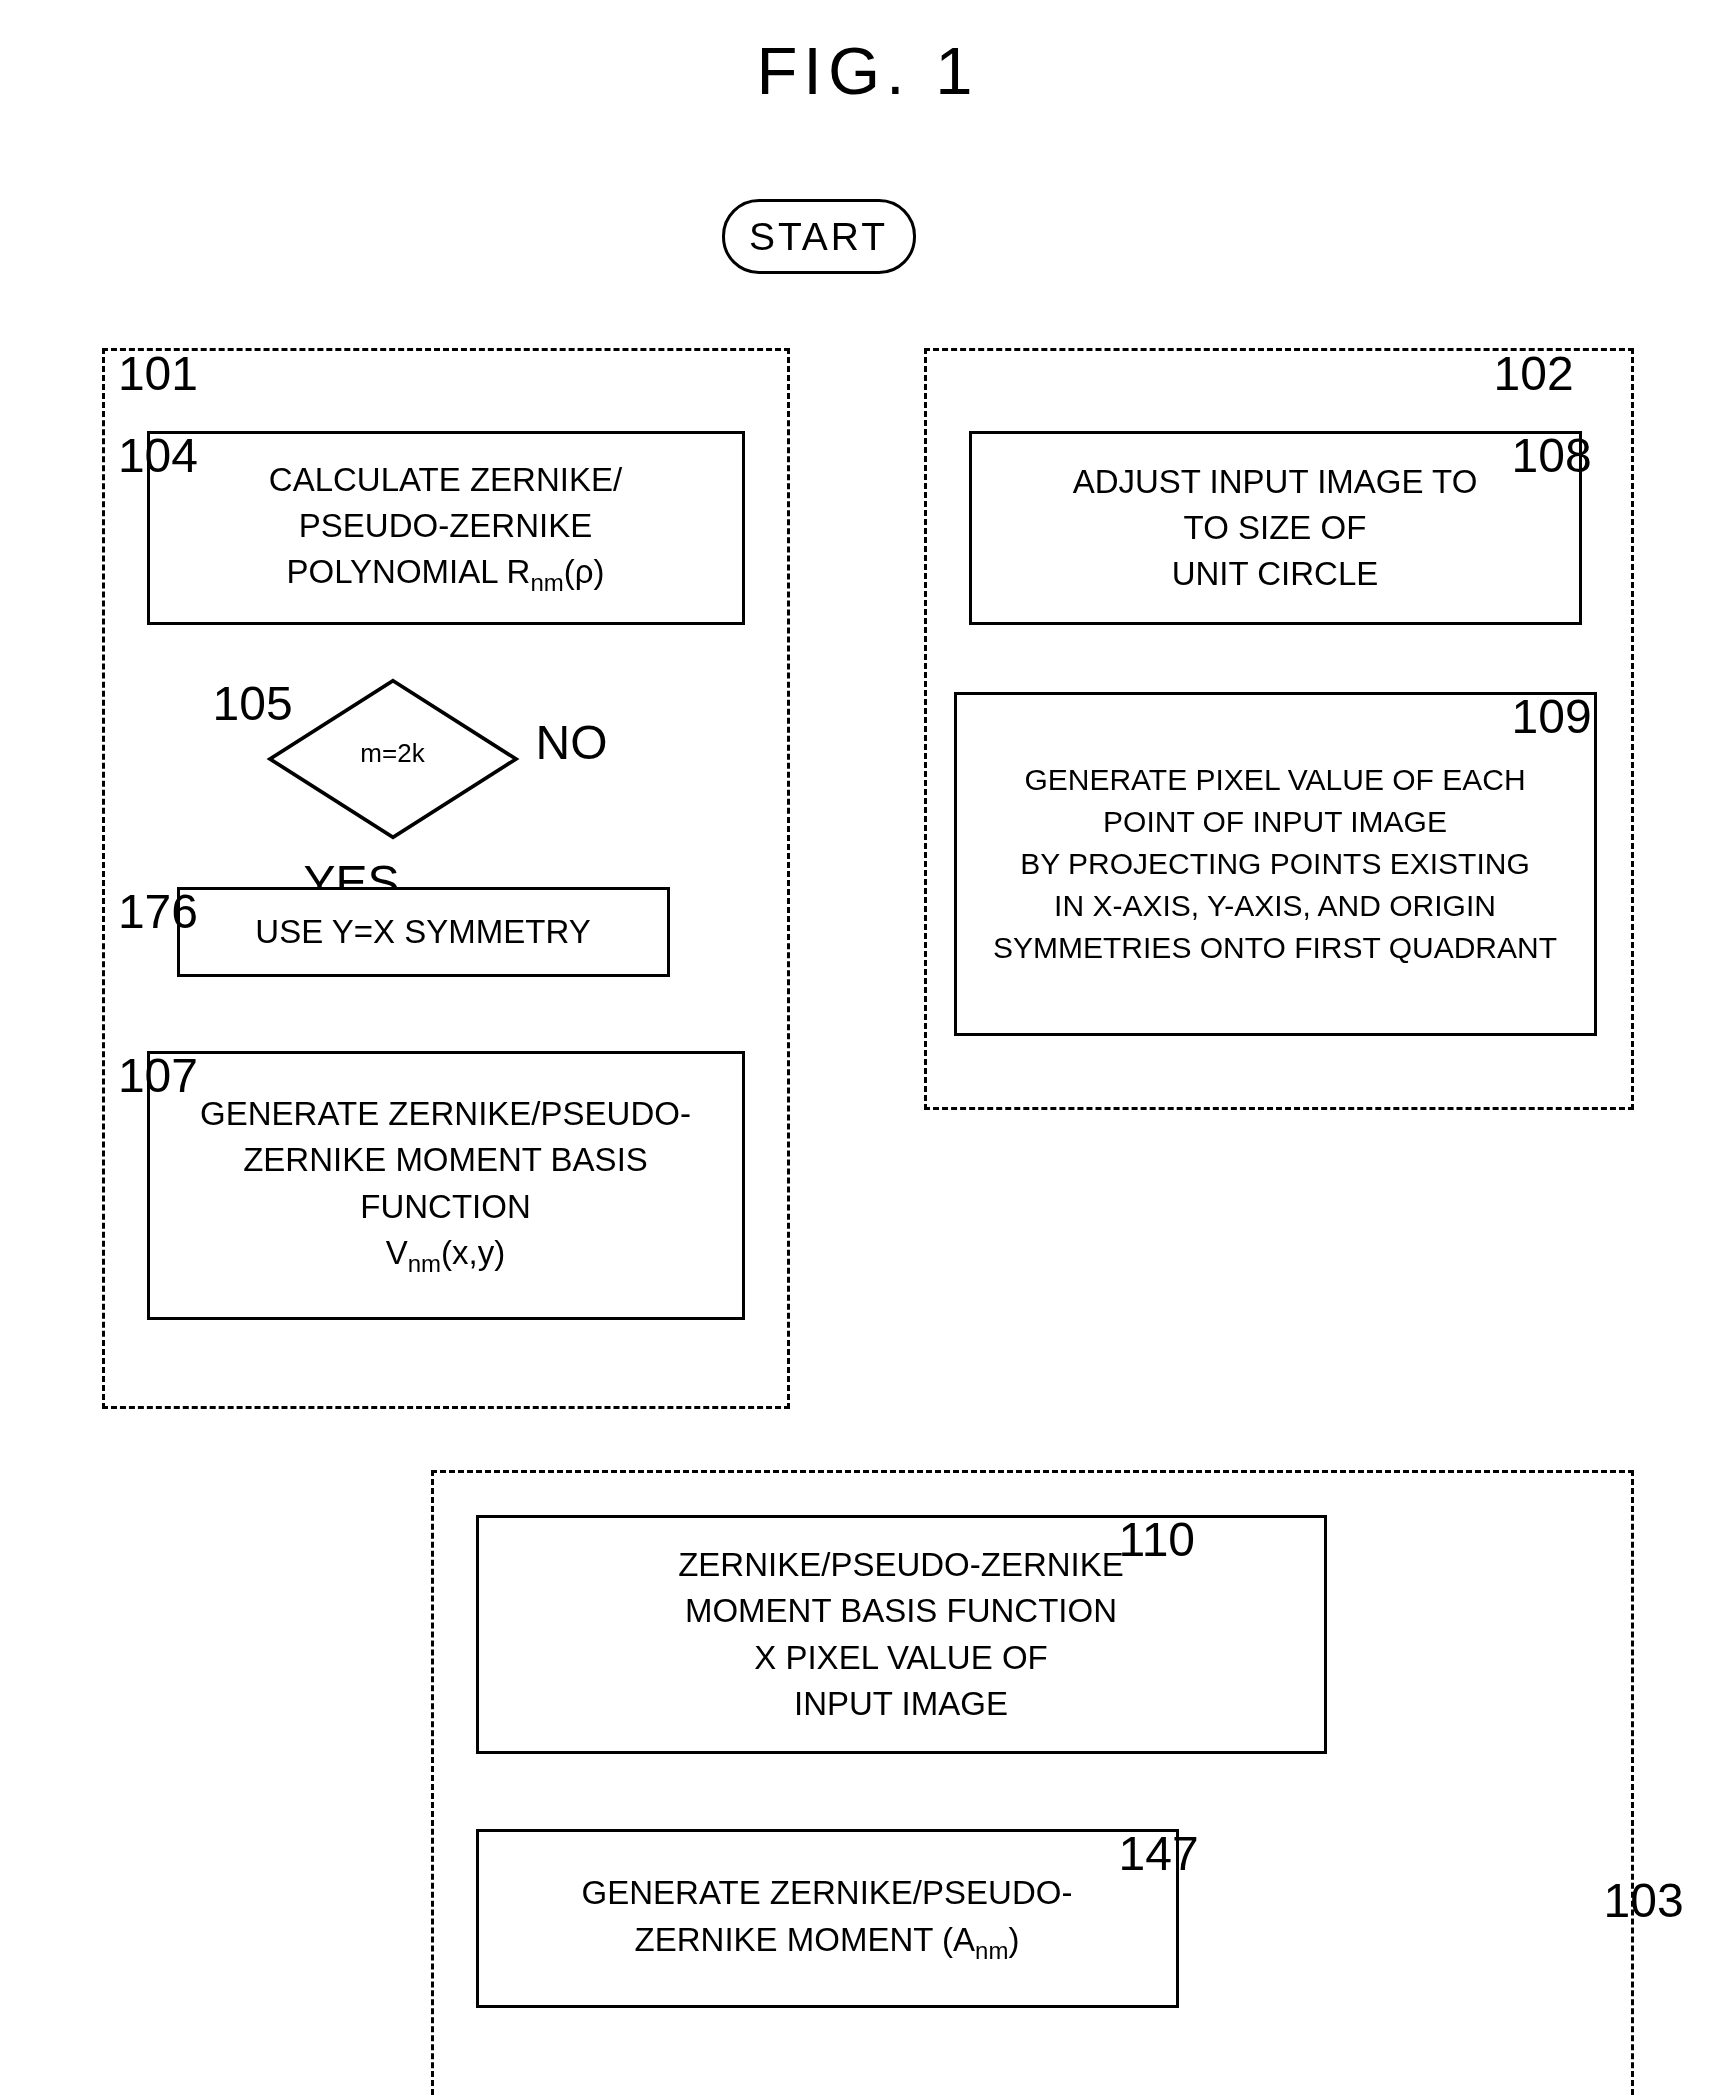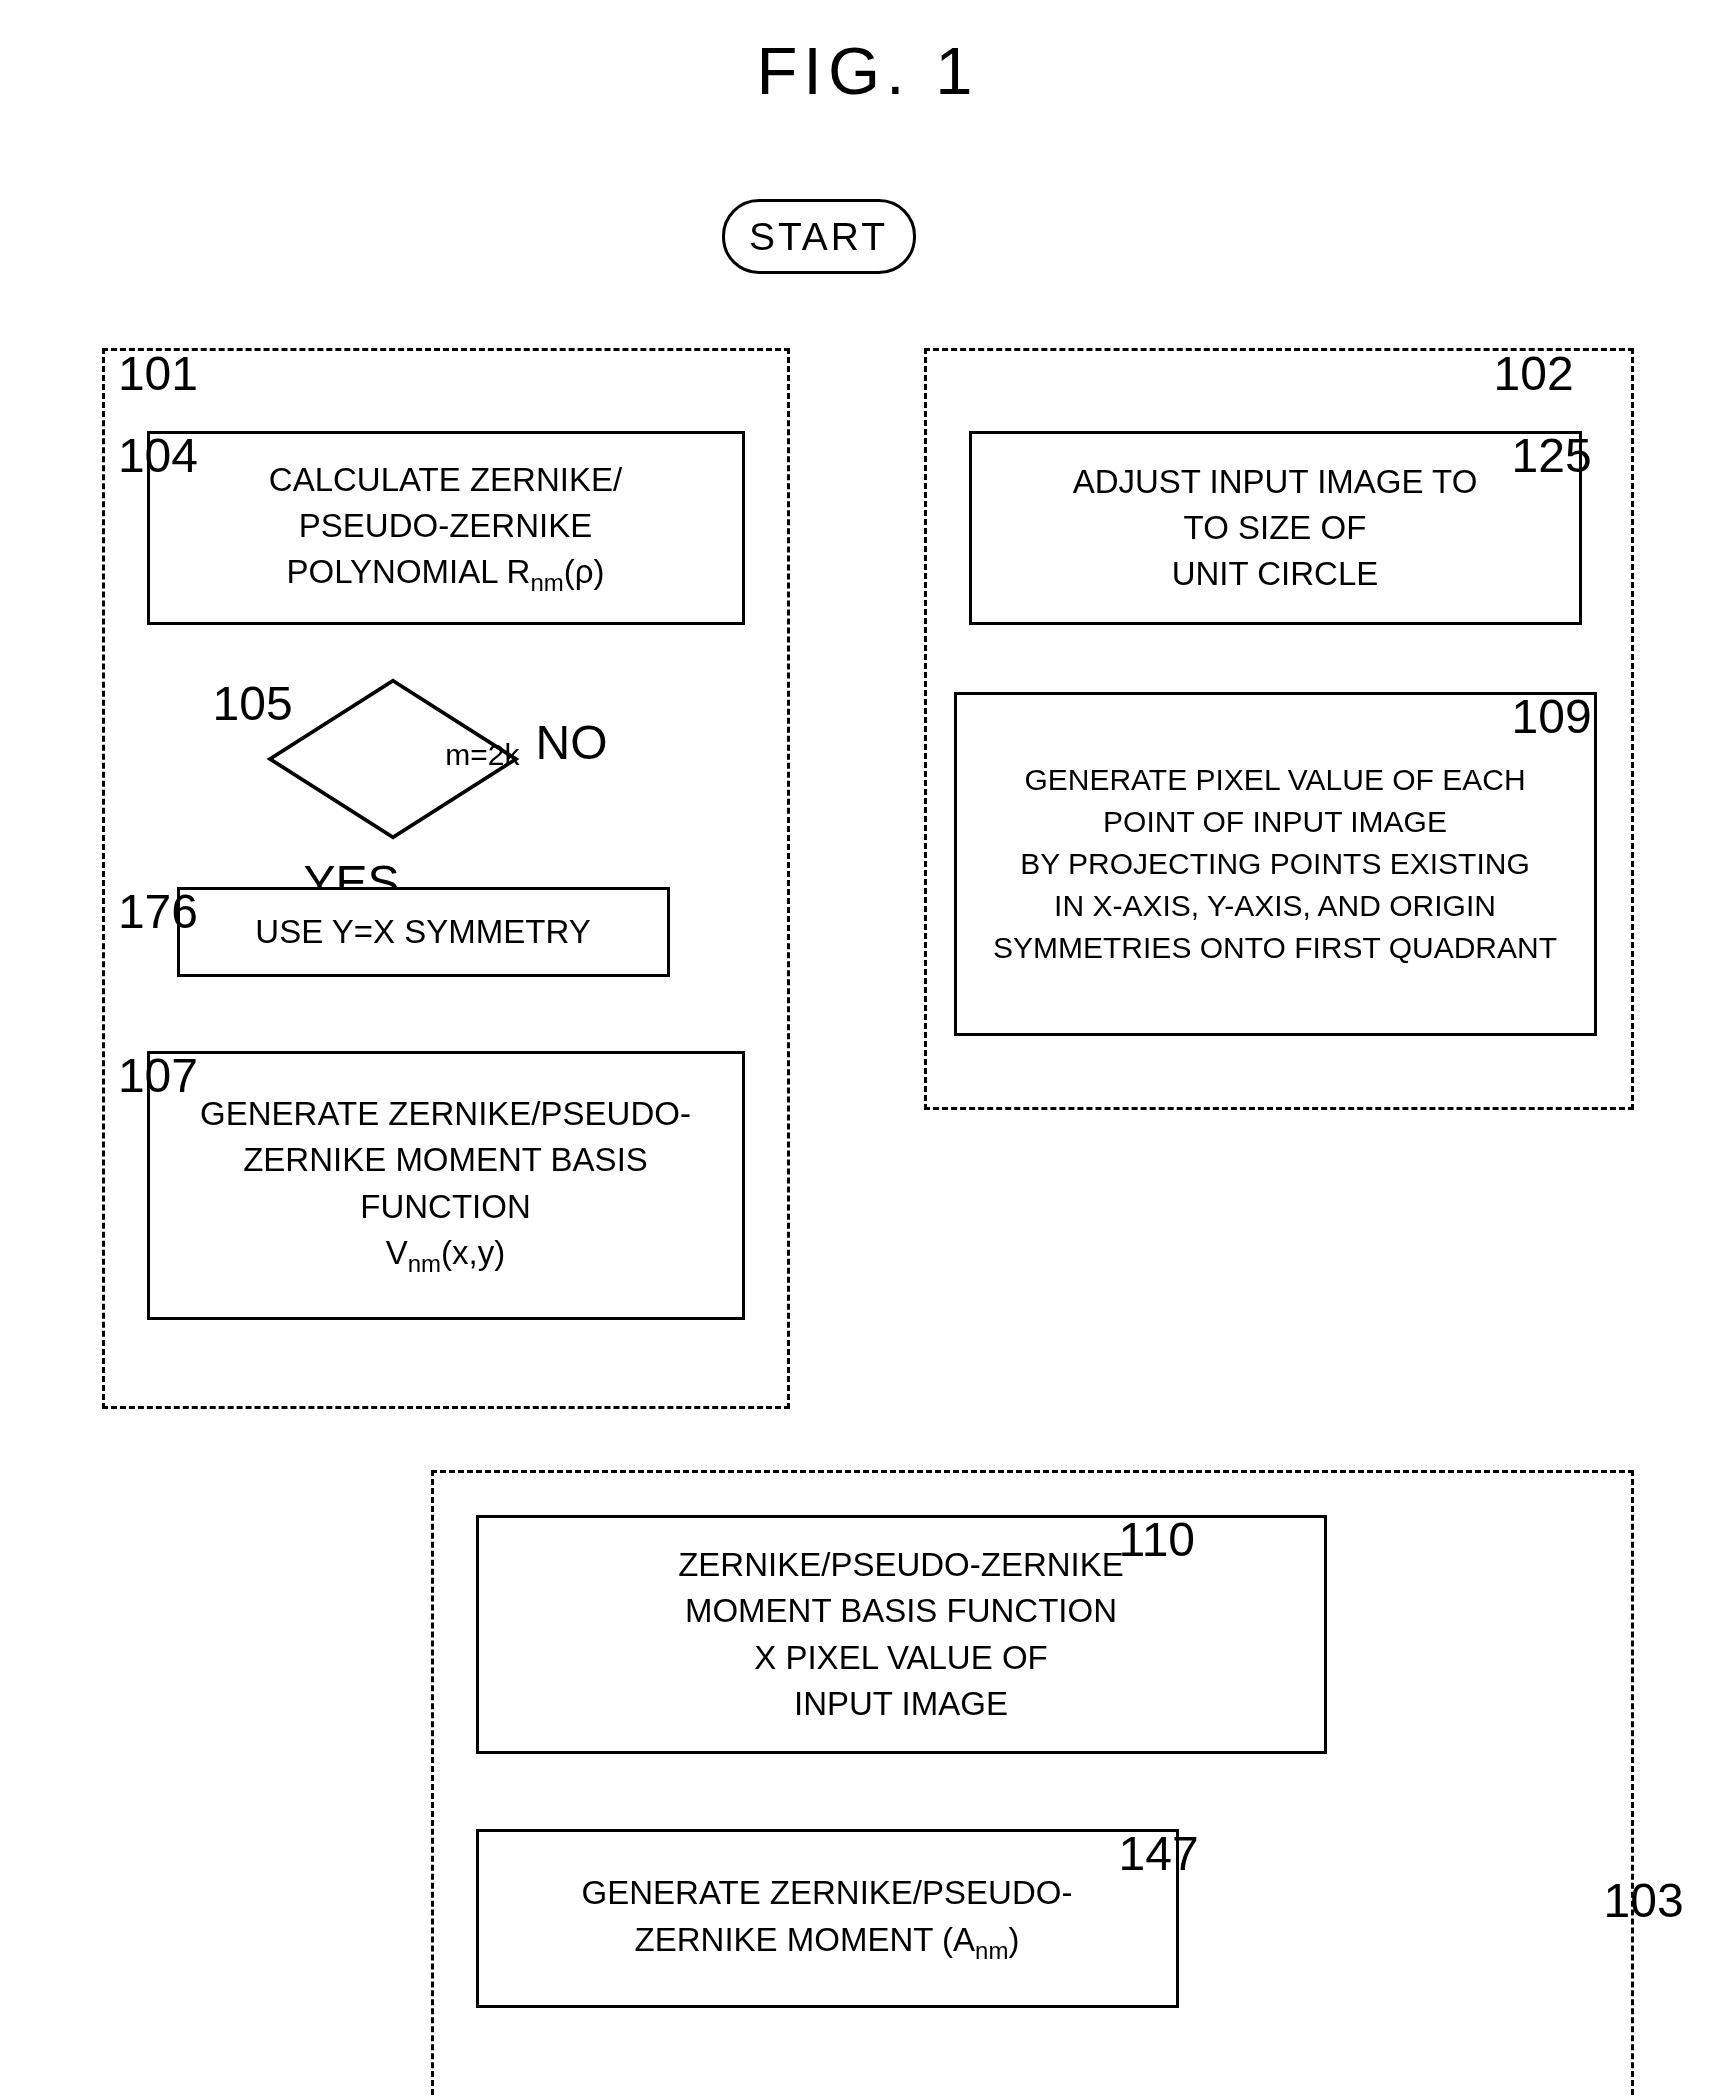--- a/index.html
+++ b/index.html
@@ -106,23 +106,23 @@
 
     
     .diamond-container {
       position: absolute;
     }
     .diamond-svg {
       display: block;
     }
     .diamond-text {
       position: absolute;
-      font-size: 30px;
-      font-family: Arial, sans-serif;
-      text-align: right;
+      font-size: 26px;
+      font-family: Arial, sans-serif;
+      text-align: center;
       white-space: nowrap;
     }
 
     
     .arrows-svg {
       position: absolute;
       top: 0;
       left: 0;
       width: 100%;
       height: 100%;
@@ -175,21 +175,21 @@
     <div class="label" style="left:16.4px; top:685px;">176</div>
 
     <div class="solid-box" style="left:45px; top:852px; width:598px; height:269px;">
       <span>GENERATE ZERNIKE/PSEUDO-<br>ZERNIKE MOMENT BASIS FUNCTION<br>V<sub style="font-size:24px">nm</sub>(x,y)</span>
     </div>
     <div class="label" style="left:16.4px; top:849px;">107</div>
 
     <div class="solid-box" style="left:867px; top:232px; width:613px; height:194px;">
       <span>ADJUST INPUT IMAGE TO<br>TO SIZE OF<br>UNIT CIRCLE</span>
     </div>
-    <div class="label" style="left:1410px; top:229px;">125</div>
+    <div class="label" style="left:1410px; top:229px;">108</div>
 
     <div class="solid-box" style="left:852px; top:493px; width:643px; height:344px;">
       <span style="font-size:30px;">GENERATE PIXEL VALUE OF EACH<br>POINT OF INPUT IMAGE<br>BY PROJECTING POINTS EXISTING<br>IN X-AXIS, Y-AXIS, AND ORIGIN<br>SYMMETRIES ONTO FIRST QUADRANT</span>
     </div>
     <div class="label" style="left:1410px; top:490px;">109</div>
 
     <div class="solid-box" style="left:374px; top:1316px; width:851px; height:239px;">
       <span>ZERNIKE/PSEUDO-ZERNIKE<br>MOMENT BASIS FUNCTION<br>X PIXEL VALUE OF<br>INPUT IMAGE</span>
     </div>
     <div class="label" style="left:1017px; top:1313px;">110</div>

